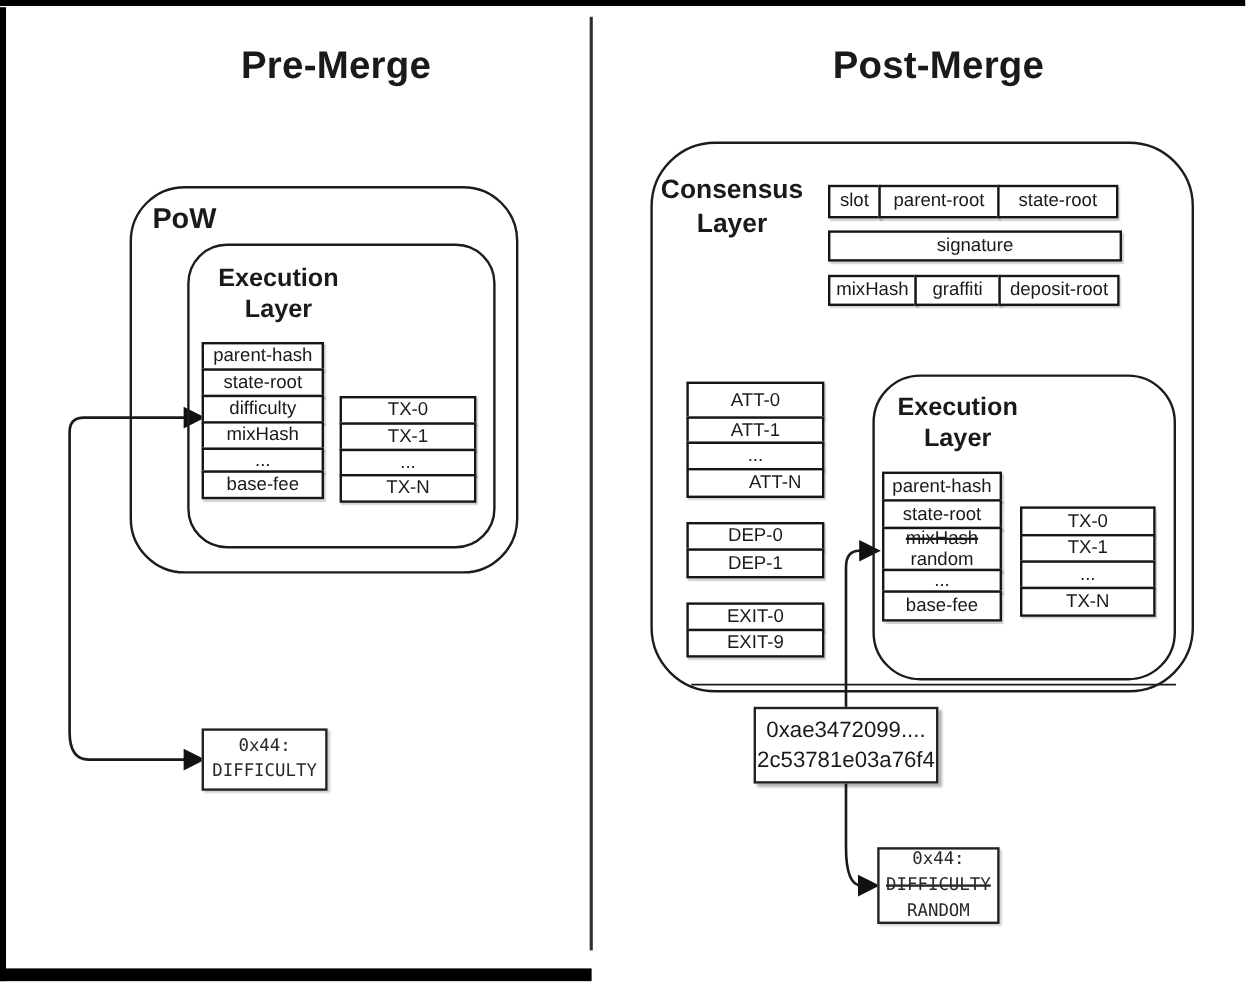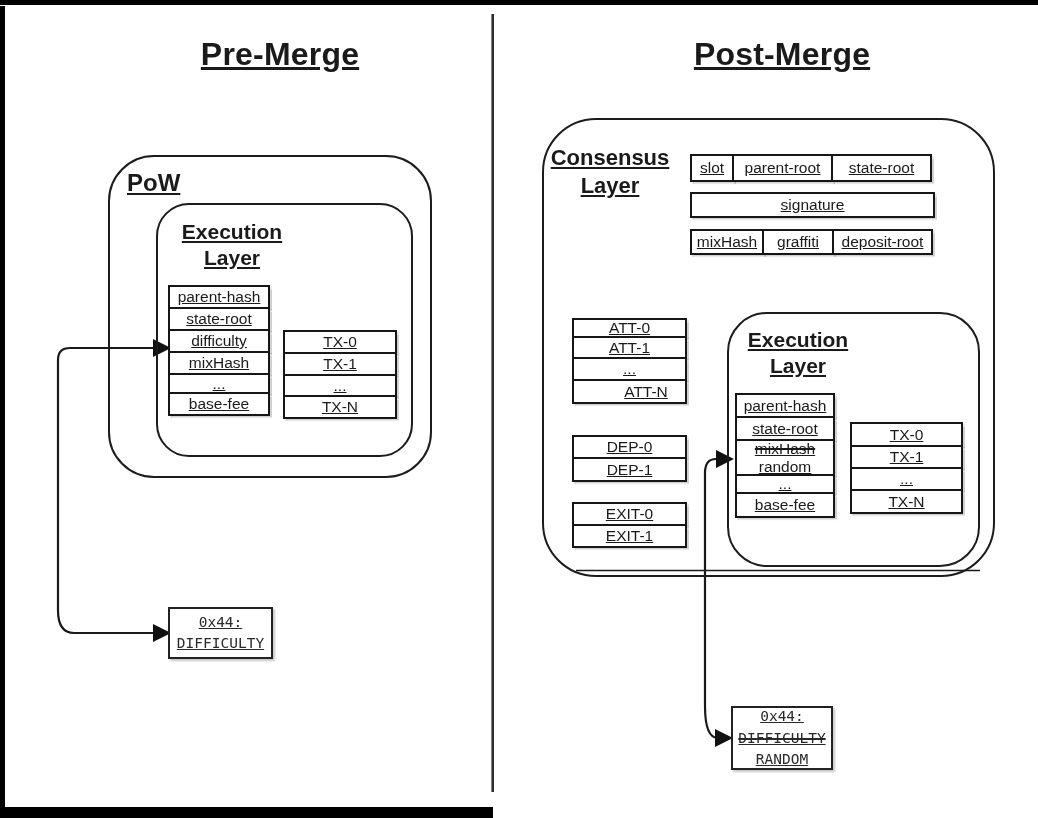--- a/index.html
+++ b/index.html
@@ -1,20 +1,20 @@
 <!DOCTYPE html>
 <html><head>
 <meta charset="utf-8">
 <style>
   html,body{margin:0;padding:0;background:#fff;}
   .canvas{
     position:relative;width:1038px;height:818px;background:#ffffff;
     font-family:"Liberation Sans", sans-serif;color:#1a1a1a;overflow:hidden;
   }
-  .abs{position:absolute;box-sizing:border-box;text-decoration:underline;}
+  .abs{position:absolute;box-sizing:border-box;}
   
   .bar{background:#000;}
   
   .bigbox{border:2.2px solid #1c1c1c;background:transparent;}
   
   .title{font-size:32px;font-weight:bold;text-align:center;letter-spacing:.2px;}
   .boxlabel{font-weight:bold;text-align:center;}
   .centerlabel{font-weight:bold;font-size:21px;text-align:center;line-height:1.25;}
   
   .cell{
@@ -113,34 +113,34 @@
     <div class="cell" style="width:245px;height:26px;">signature</div>
   </div>
 
   <div class="abs hrow" style="left:690px;top:229px;">
     <div class="cell" style="width:74px;height:26px;">mixHash</div>
     <div class="cell" style="width:72px;height:26px;">graffiti</div>
     <div class="cell" style="width:101px;height:26px;">deposit-root</div>
   </div>
 
   <div class="abs" style="left:572px;top:318px;width:115px;">
-    <div class="cell" style="height:20px;">ATT-0</div>
+    <div class="cell" style="height:31px;">ATT-0</div>
     <div class="cell" style="height:23px;">ATT-1</div>
     <div class="cell" style="height:24px;">...</div>
     <div class="cell" style="height:25px;padding-left:33px;">ATT-N</div>
   </div>
 
   <div class="abs" style="left:572px;top:435px;width:115px;">
     <div class="cell" style="height:24px;">DEP-0</div>
     <div class="cell" style="height:25px;">DEP-1</div>
   </div>
 
   <div class="abs" style="left:572px;top:502px;width:115px;">
     <div class="cell" style="height:24px;">EXIT-0</div>
-    <div class="cell" style="height:24px;">EXIT-1</div>
+    <div class="cell" style="height:24px;">EXIT-9</div>
   </div>
 
   <div class="abs bigbox" style="left:727px;top:312px;width:253px;height:255px;border-radius:40px;"></div>
   <div class="abs centerlabel" style="left:733px;top:327px;width:130px;">Execution Layer</div>
 
   <div class="abs" style="left:735px;top:393px;width:100px;">
     <div class="cell" style="height:25px;">parent-hash</div>
     <div class="cell" style="height:25px;">state-root</div>
     <div class="cell twoLine" style="height:37px;">
       <span class="struck">mixHash</span>
@@ -150,20 +150,24 @@
     <div class="cell" style="height:26px;">base-fee</div>
   </div>
 
   <div class="abs" style="left:850px;top:422px;width:113px;">
     <div class="cell" style="height:25px;">TX-0</div>
     <div class="cell" style="height:24px;">TX-1</div>
     <div class="cell" style="height:24px;">...</div>
     <div class="cell" style="height:25px;">TX-N</div>
   </div>
 
+  <div class="abs hashbox" style="left:628px;top:589px;width:154px;height:64px;">
+    <span>0xae3472099....</span>
+    <span>2c53781e03a76f4</span>
+  </div>
 
   <div class="abs slotbox" style="left:731px;top:706px;width:102px;height:64px;">
     <span>0x44:</span>
     <span class="struck">DIFFICULTY</span>
     <span>RANDOM</span>
   </div>
 
 </div>
 
 </body></html>

